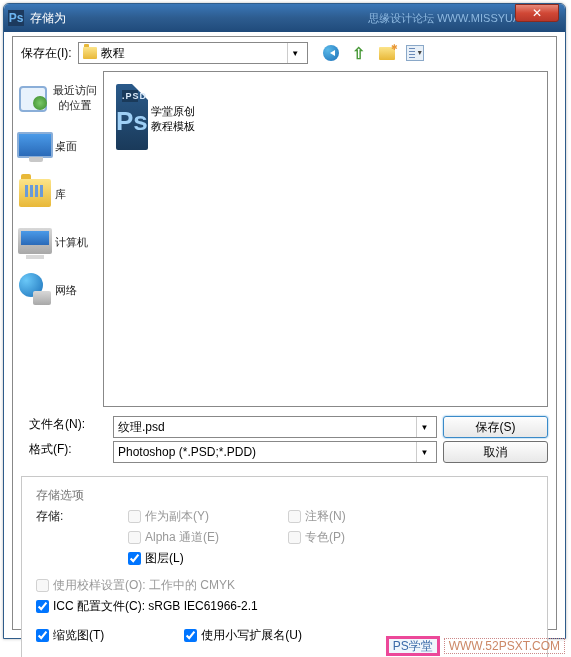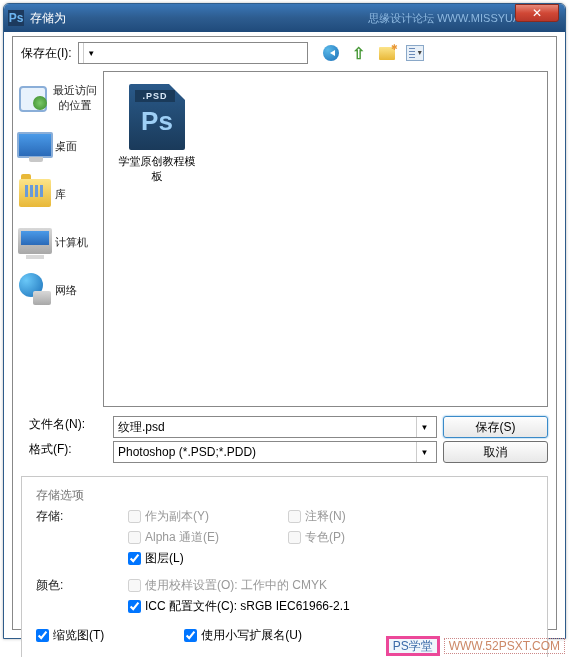--- a/index.html
+++ b/index.html
@@ -41,21 +41,21 @@
 .ico-lib{width:32px;height:28px;background:linear-gradient(to bottom,#fce48a,#e8b838);border-radius:2px;position:relative}
 .ico-lib:before{content:"";position:absolute;top:-5px;left:2px;width:10px;height:5px;background:#e8b838;border-radius:2px 2px 0 0}
 .ico-lib:after{content:"";position:absolute;top:6px;left:6px;right:6px;height:12px;background:repeating-linear-gradient(to right,#6a9ad8 0 3px,transparent 3px 5px)}
 .ico-computer{width:34px;height:26px;background:linear-gradient(to bottom,#d8d8d8,#a8a8a8);border-radius:2px;position:relative}
 .ico-computer:before{content:"";position:absolute;left:3px;top:3px;right:3px;height:14px;background:linear-gradient(to bottom,#4a9ae8,#2a6ab8)}
 .ico-computer:after{content:"";position:absolute;bottom:-5px;left:8px;width:18px;height:4px;background:#d8d8d8}
 .ico-network{width:32px;height:32px;position:relative}
 .ico-network:before{content:"";position:absolute;left:0;top:0;width:24px;height:24px;border-radius:50%;background:radial-gradient(circle at 30% 30%,#6ac8f8,#1a6fb8)}
 .ico-network:after{content:"";position:absolute;right:0;bottom:0;width:18px;height:14px;background:linear-gradient(to bottom,#d8d8d8,#a8a8a8);border-radius:2px}
 .file-area{flex:1;border:1px solid #888;background:#fff;margin:2px 8px 2px 0;padding:8px;overflow:auto}
-.file-item{display:inline-flex;flex-direction:column;align-items:center;width:90px;padding:4px}
+.file-item{display:inline-flex;align-items:center;width:90px;padding:4px}
 .psd-icon{width:56px;height:66px;position:relative;background:linear-gradient(to bottom,#2a5a8a 0%,#1a3a5a 100%);border-radius:2px}
 .psd-icon:before{content:"";position:absolute;top:0;right:0;border:8px solid transparent;border-top-color:#fff;border-right-color:#fff}
 .psd-badge{position:absolute;top:6px;left:6px;right:10px;background:#1a3a5a;color:#d8e8f8;font-size:9px;font-weight:bold;text-align:center;padding:1px 0;letter-spacing:1px}
 .psd-ps{position:absolute;left:50%;top:56%;transform:translate(-50%,-50%);color:#9ecff5;font-size:26px;font-weight:bold;font-family:Arial}
 .file-label{font-size:11px;margin-top:4px;text-align:center}
 .form-area{padding:4px 8px}
 .form-row{display:flex;align-items:flex-start;margin:3px 0;gap:6px}
 .form-lbl{width:86px;font-size:12px;padding-left:8px}
 .form-field{flex:1}
 .form-btn{width:105px}
@@ -87,20 +87,24 @@
     <div class="titlebar-watermark">思缘设计论坛 WWW.MISSYUAN.COM</div>
     <div class="close-btn">
         <span>✕</span>
       </div>
   </div>
 
   <div class="inner">
     <div class="toolbar">
       <span class="lbl">保存在(I):</span>
       <div class="combo" style="width:230px">
+        <div class="combo-main">
+          <span class="folder-ico"></span>
+          <span>教程</span>
+        </div>
         <div class="combo-arrow">
             <span class="arrow-down">▼</span>
           </div>
       </div>
       <div class="tb-icons">
         <div class="tb-ico">
             <div class="ico-back"></div>
           </div>
         <div class="tb-ico">
             <span class="ico-up">⇧</span>
@@ -219,21 +223,20 @@
               <input type="checkbox" disabled="" style="">
               <span>专色(P)</span>
             </label>
           <label class="chk">
               <input type="checkbox" checked="" style="">
               <span>图层(L)</span>
             </label>
         </div>
       </div>
       <div class="opt-row" style="margin-top:10px">
-        <div class="opt-lbl">颜色:</div>
         <div style="flex:1">
           <label class="chk disabled" style="margin-bottom:4px">
               <input type="checkbox" disabled="" style="">
               <span>使用校样设置(O): 工作中的 CMYK</span>
             </label>
           <label class="chk">
               <input type="checkbox" checked="" style="">
               <span>ICC 配置文件(C): sRGB IEC61966-2.1</span>
             </label>
         </div>

